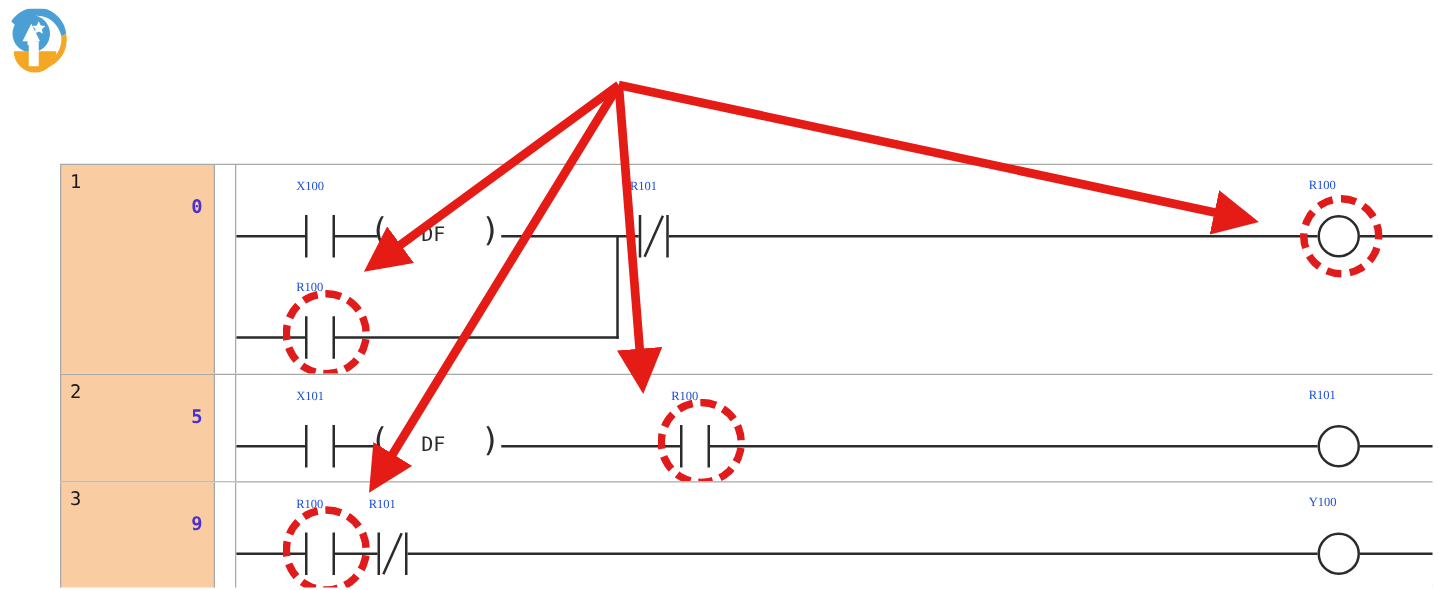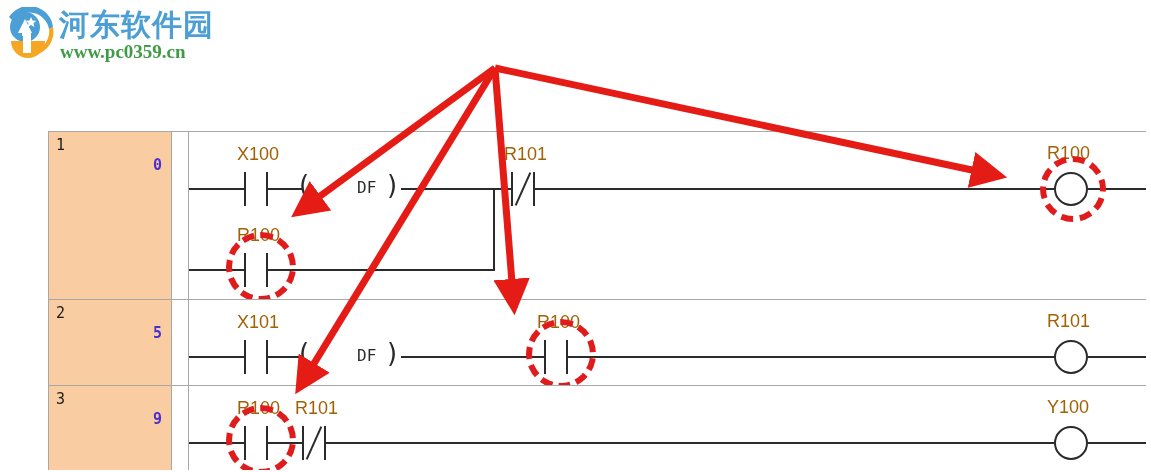--- a/index.html
+++ b/index.html
@@ -74,22 +74,22 @@
   .rail{
     position:absolute;left:140px;top:0;bottom:0;width:1px;
     background:#a8a8a8;
   }
   .canvas{position:absolute;left:141px;top:0;right:0;bottom:0;overflow:hidden;}
 
   
   .wire{position:absolute;height:2px;background:#2b2b2b;}
   .vwire{position:absolute;width:2px;background:#2b2b2b;}
   .lbl{
-    position:absolute;font-size:18px;color:#a16207;
-    font-family:Liberation Sans, sans-serif;white-space:nowrap;
+    position:absolute;font-size:10px;color:#1d4ed8;
+    font-family:Liberation Serif, serif;white-space:nowrap;
     letter-spacing:0px;
   }
   
   .contact{position:absolute;width:24px;height:34px;}
   .contact .bar{position:absolute;top:0;width:2px;height:34px;background:#2b2b2b;}
   .contact .bl{left:0;}
   .contact .br{left:22px;}
   
   .contact .slash{
     position:absolute;left:11px;top:-1px;width:2px;height:36px;background:#2b2b2b;
@@ -99,21 +99,20 @@
   .coil{position:absolute;width:34px;height:34px;
     border:2px solid #2b2b2b;border-radius:50%;box-sizing:border-box;background:transparent;}
   
   .paren{
     position:absolute;font-size:26px;color:#2b2b2b;
     font-family:"DejaVu Sans", sans-serif;line-height:1;
   }
   .df-text{
     position:absolute;font-size:16px;color:#2b2b2b;
     font-family:"DejaVu Sans Mono", monospace;
-    margin-left:20px;
   }
 
   
   .hl{
     position:absolute;border:6px dashed #e01b1b;border-radius:50%;
     box-sizing:border-box;background:transparent;
   }
 
   
   .arrows{position:absolute;left:0;top:0;width:1151px;height:472px;pointer-events:none;}
@@ -127,22 +126,20 @@
     <svg class="logo-mark" viewBox="0 0 52 52">
       <path d="M4 10 A24 24 0 0 1 48 20 L44 22 A20 20 0 0 0 8 14 Z" fill="#4b9fd5"></path>
       <path d="M48 20 A24 24 0 0 1 30 48 L28 44 A20 20 0 0 0 44 22 Z" fill="#f5a623"></path>
       <circle cx="20" cy="20" r="15" fill="#4b9fd5"></circle>
       <path d="M13 26 L20 12 L27 26 Z" fill="#ffffff"></path>
       <rect x="17" y="20" width="6" height="9" fill="#ffffff"></rect>
       <path d="M26 10 l1.6 3.4 3.7 .4 -2.8 2.5 .8 3.7 -3.3-1.9 -3.3 1.9 .8-3.7 -2.8-2.5 3.7-.4 Z" fill="#ffffff"></path>
       <path d="M6 34 h34 a16 16 0 0 1 -34 0 Z" fill="#f5a623"></path>
       <rect x="18" y="26" width="8" height="20" fill="#ffffff"></rect>
     </svg>
-    <div class="logo-text">河东软件园</div>
-    <div class="logo-url">www.pc0359.cn</div>
   </div>
 
 
   <div class="ladder">
 
     <div class="rung r1">
       <div class="addr-cell">
         <span class="addr-num">1</span>
         <span class="addr-step">0</span>
       </div>

